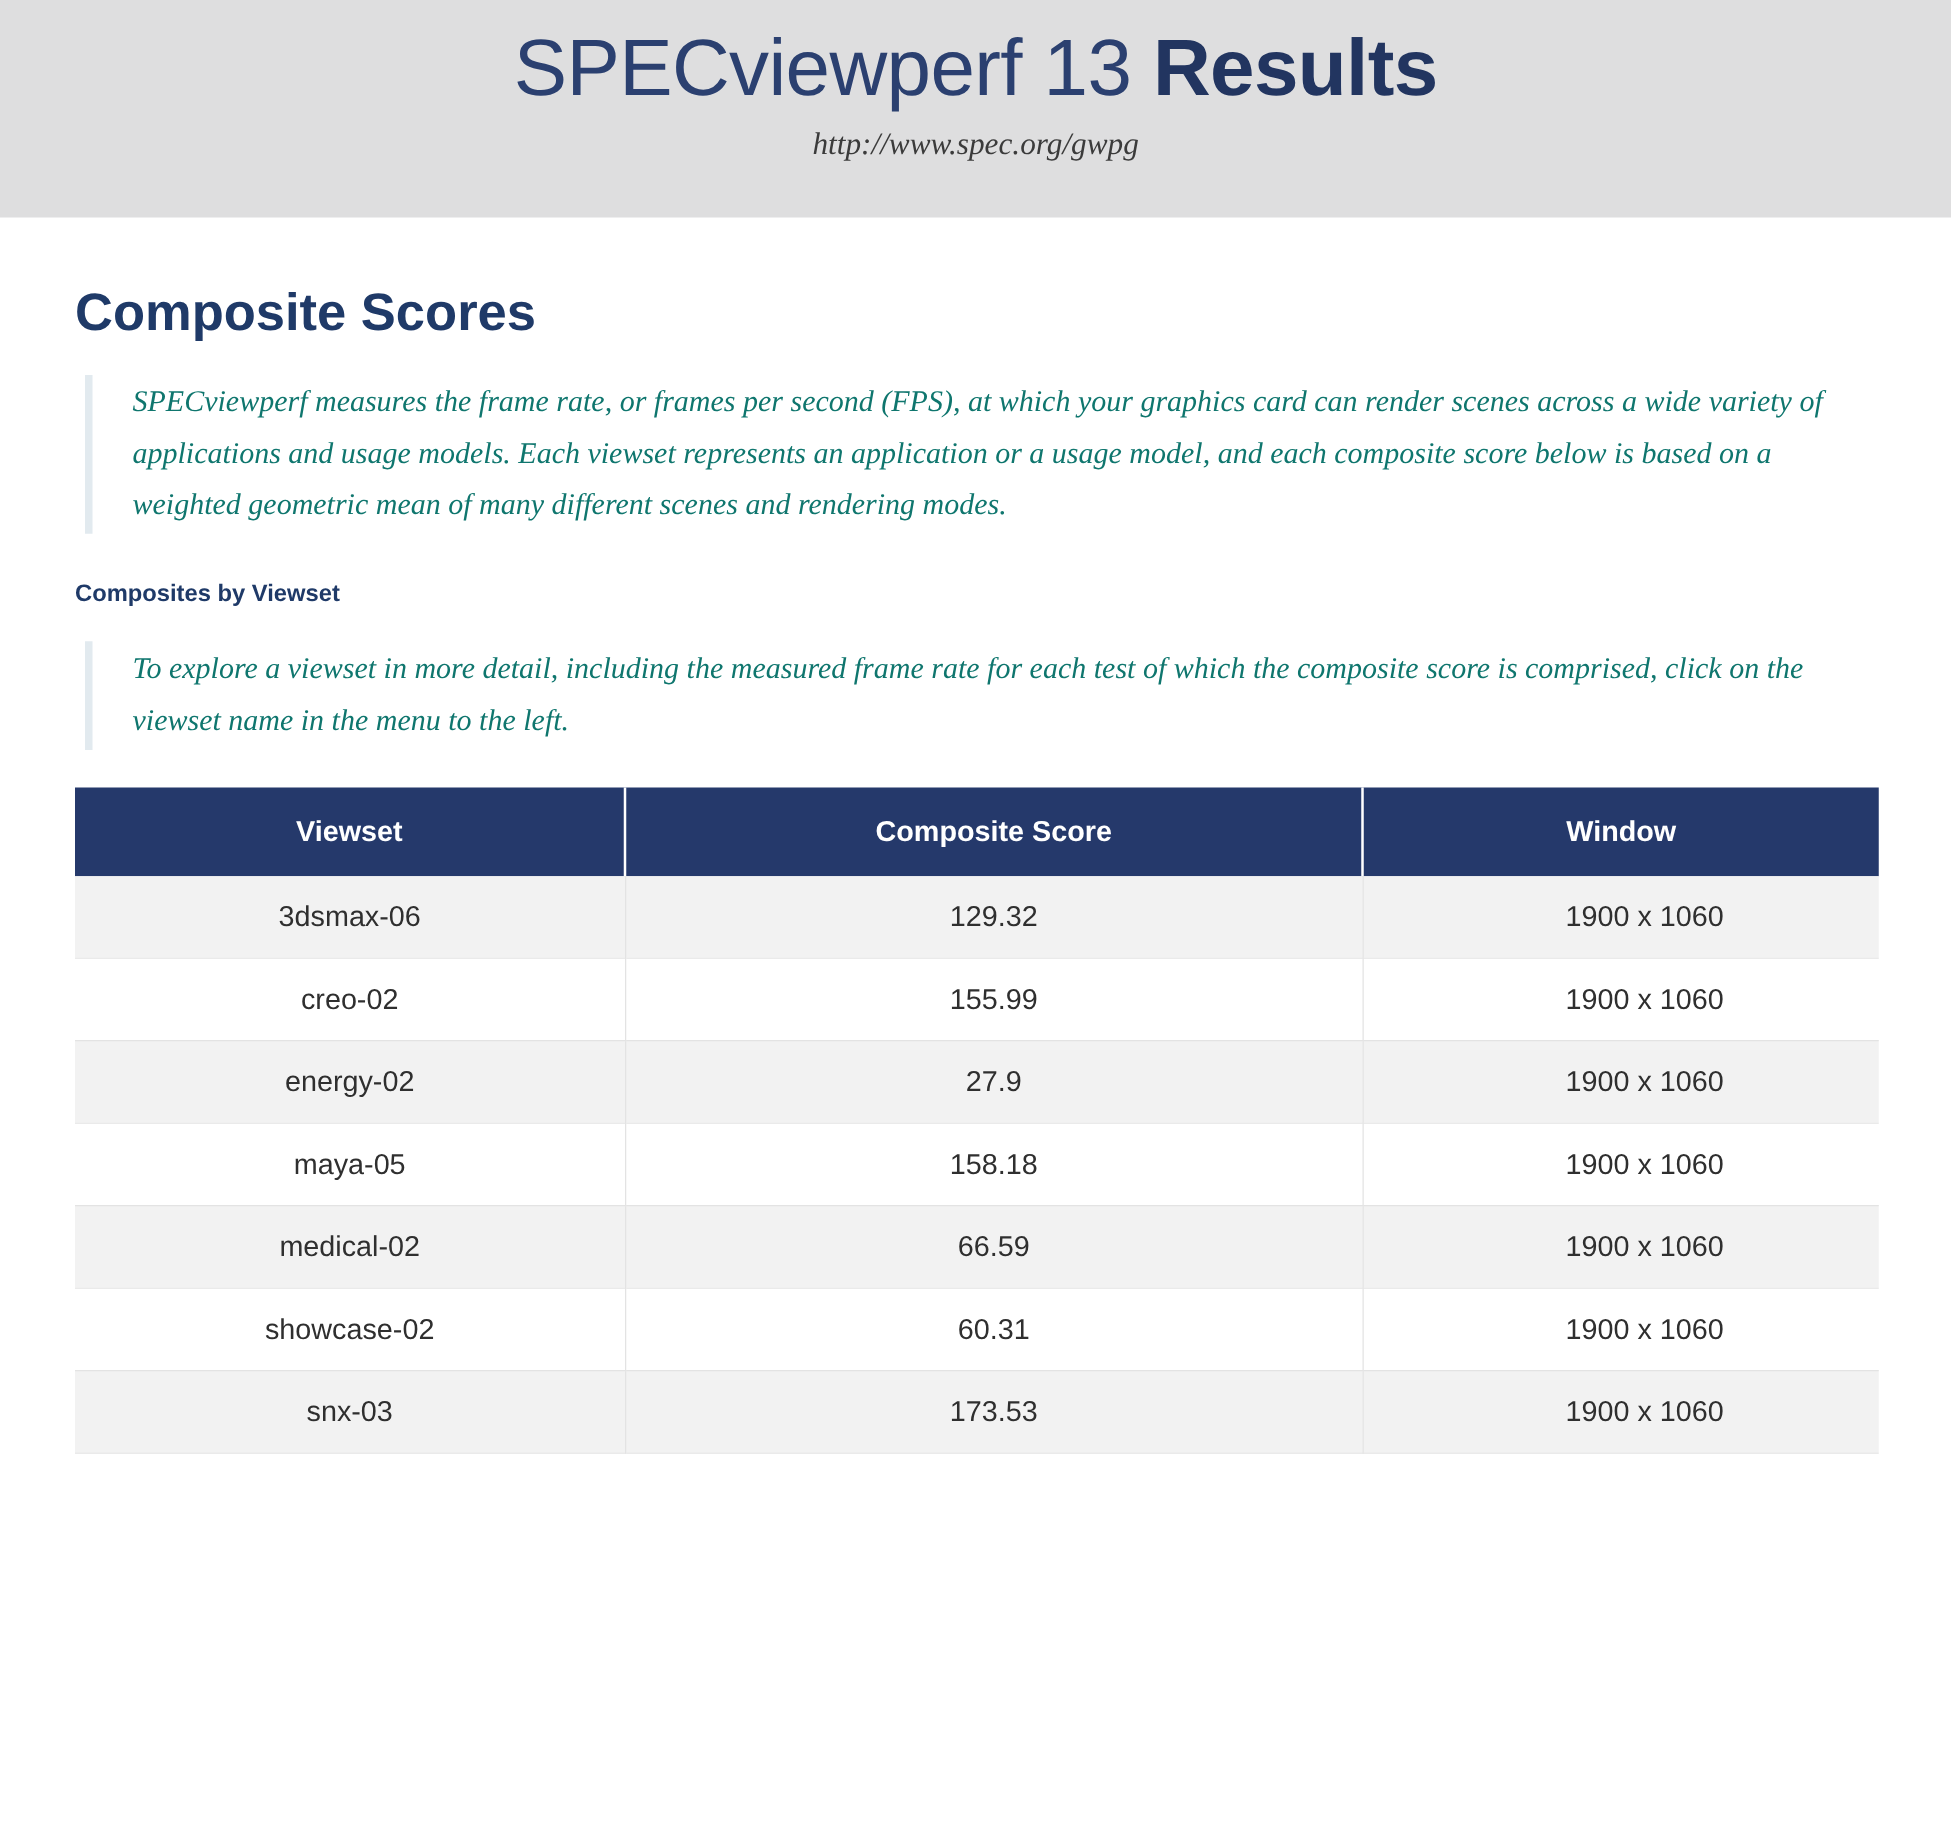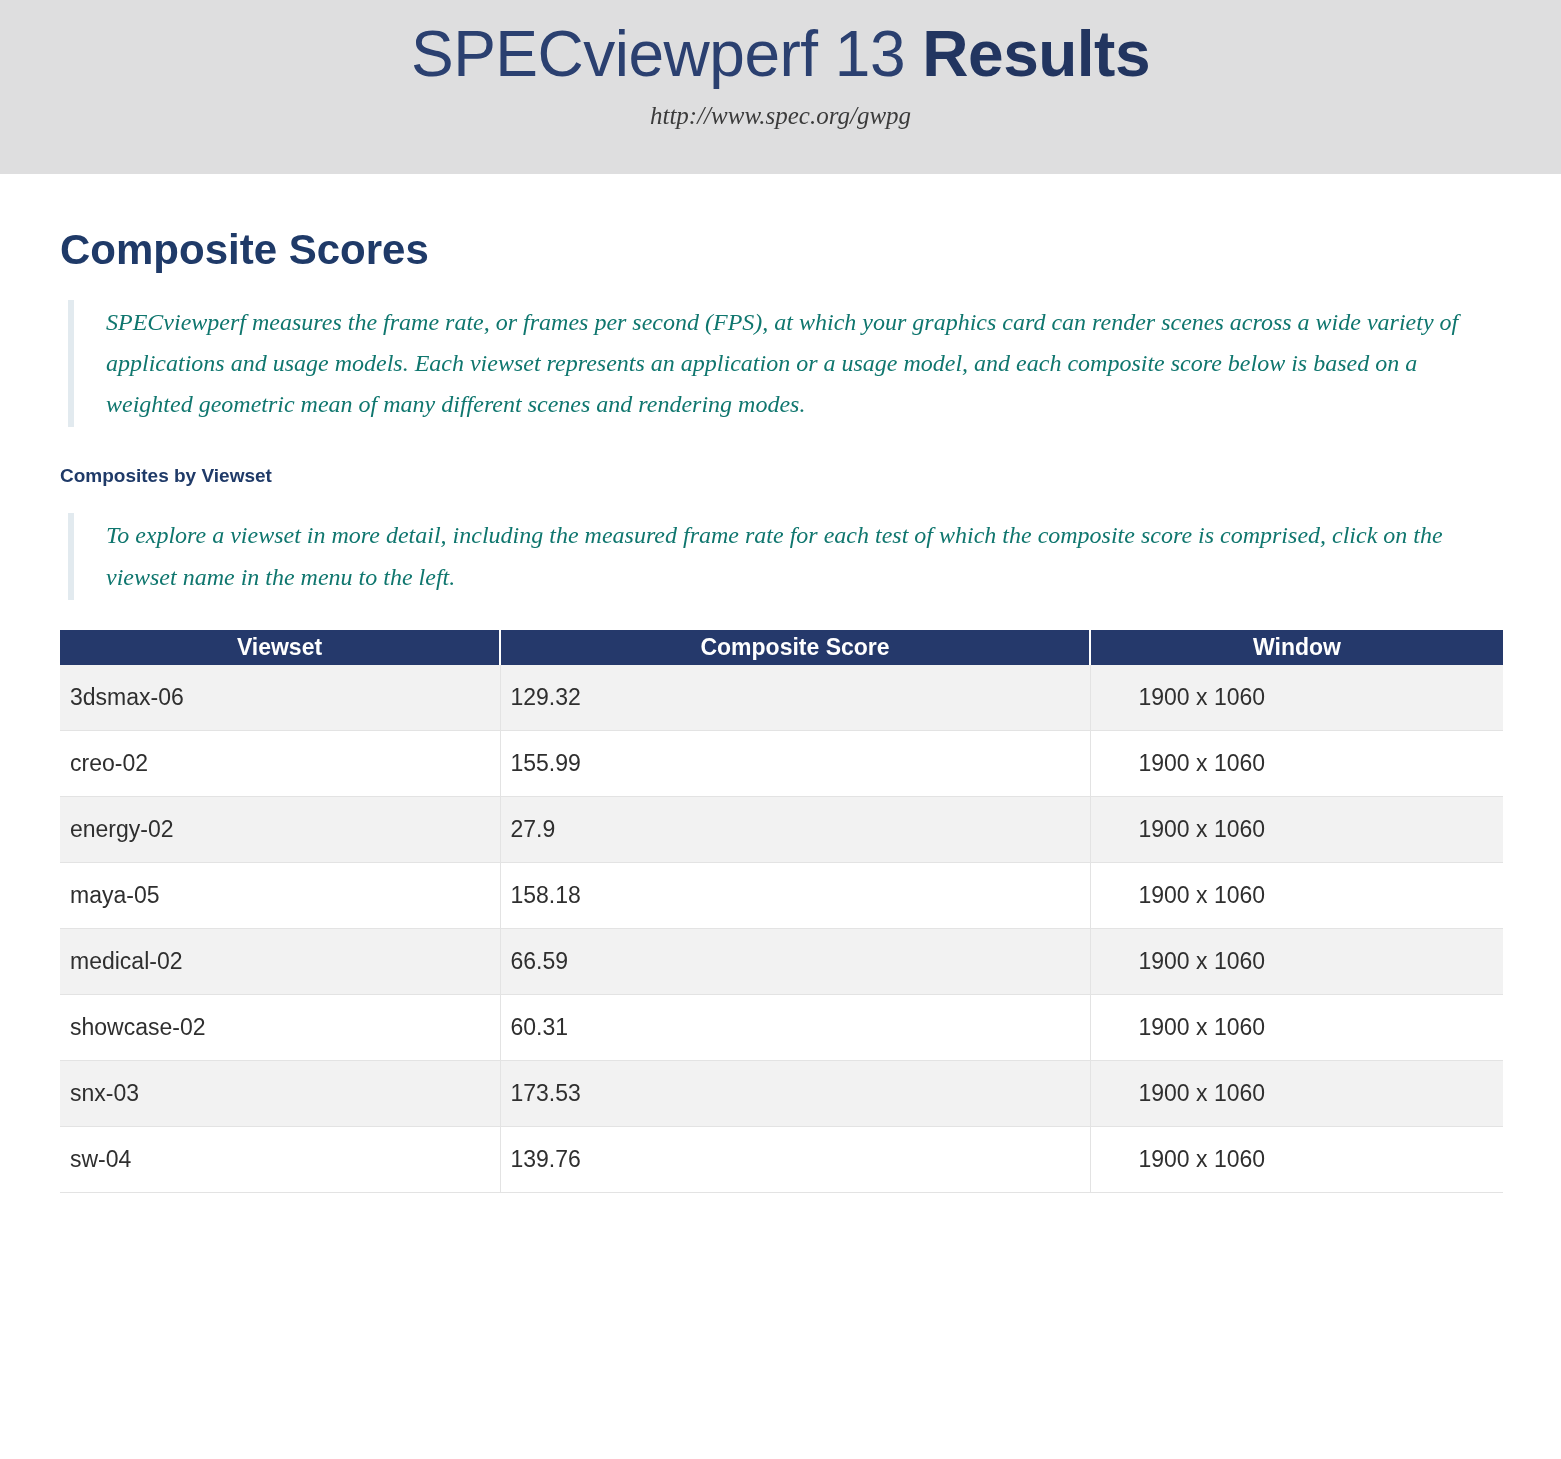--- a/index.html
+++ b/index.html
@@ -74,30 +74,31 @@
     margin-top: 30px;
     border-collapse: collapse;
     width: 1443px;
     table-layout: fixed;
   }
   table.results thead th {
     background: #25396b;
     color: #ffffff;
     font-size: 23px;
     font-weight: bold;
-    padding: 4px 10px;
+    padding: 22px 10px;
     text-align: center;
     border-right: 2px solid #ffffff;
   }
   table.results thead th:last-child {
     border-right: none;
   }
   table.results td {
     font-size: 23px;
     color: #2f2f2f;
+    text-align: center;
     padding: 19px 10px;
     border-bottom: 1px solid #e3e3e3;
     border-right: 1px solid #e3e3e3;
   }
   table.results td:last-child {
     border-right: none;
     padding-left: 48px;
   }
   table.results tbody tr:nth-child(odd) {
     background: #f2f2f2;
@@ -169,21 +170,16 @@
       <tr>
         <td>showcase-02</td>
         <td>60.31</td>
         <td>1900 x 1060</td>
       </tr>
       <tr>
         <td>snx-03</td>
         <td>173.53</td>
         <td>1900 x 1060</td>
       </tr>
-      <tr>
-        <td>sw-04</td>
-        <td>139.76</td>
-        <td>1900 x 1060</td>
-      </tr>
     </tbody>
   </table>
 
 </div>
 
 </body></html>

